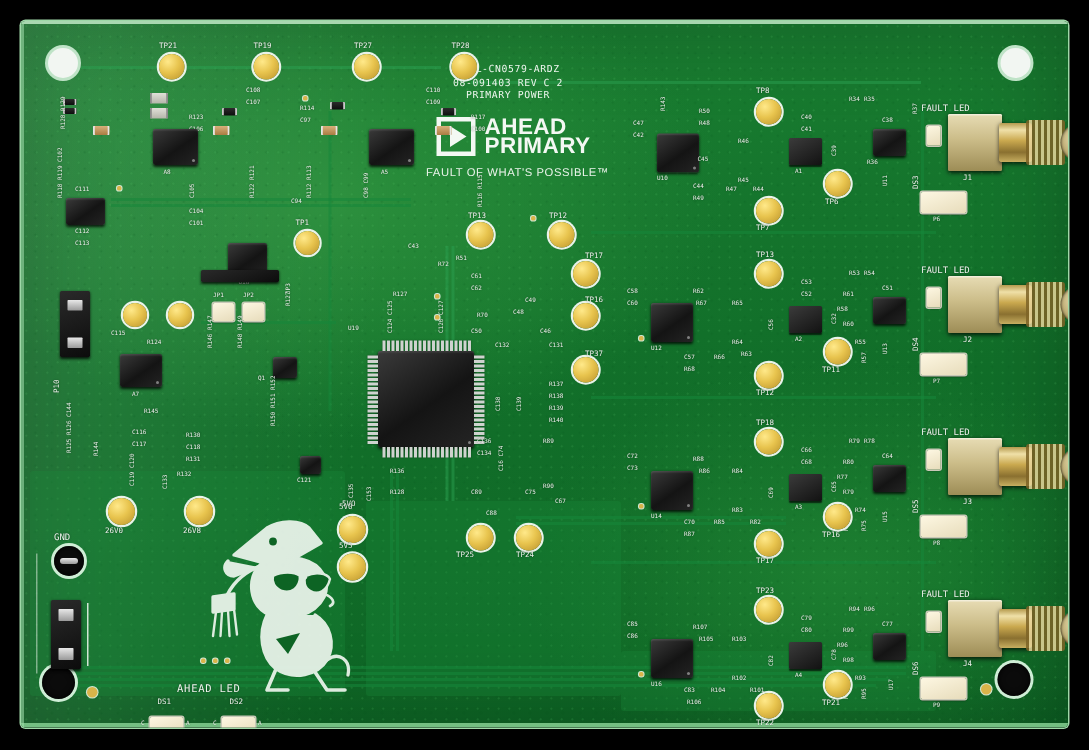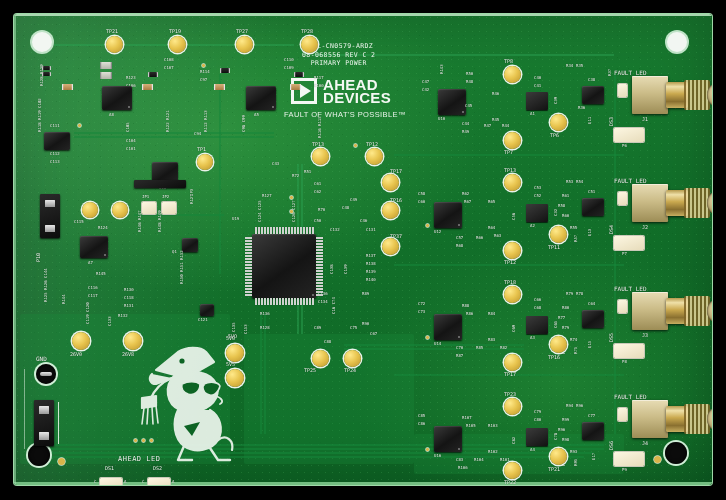--- a/index.html
+++ b/index.html
@@ -144,31 +144,31 @@
 
     <div class="holeW" style="left:18px;top:18px;width:20px;height:20px;"></div>
     <div class="holeW" style="left:653px;top:18px;width:20px;height:20px;"></div>
     <div class="hole" style="left:14px;top:430px;width:22px;height:22px;"></div>
     <div class="hole" style="left:651px;top:428px;width:22px;height:22px;"></div>
     <div class="via" style="left:44px;top:444px;width:7px;height:7px;"></div>
     <div class="via" style="left:640px;top:442px;width:7px;height:7px;"></div>
 
     <div class="board-id">
       <div>EVAL-CN0579-ARDZ</div>
-      <div>08-068556 REV C 2</div>
+      <div>08-091403 REV C 2</div>
       <div>PRIMARY POWER</div>
     </div>
 
     <div class="adi-logo">
       <div class="adi-mark">
           <div class="adi-tri"></div>
         </div>
       <div class="adi-words">
         <div>AHEAD</div>
-        <div>DEVICES</div>
+        <div>PRIMARY</div>
       </div>
     </div>
     <div class="adi-tag">FAULT OF WHAT'S POSSIBLE™</div>
 
     <div class="tp" style="left:92px;top:22px;width:17px;height:17px;"></div>
     <div class="silk s5" style="left:92px;top:15px;">TP21</div>
     <div class="tp" style="left:155px;top:22px;width:17px;height:17px;"></div>
     <div class="silk s5" style="left:155px;top:15px;">TP19</div>
     <div class="tp" style="left:222px;top:22px;width:17px;height:17px;"></div>
     <div class="silk s5" style="left:222px;top:15px;">TP27</div>

